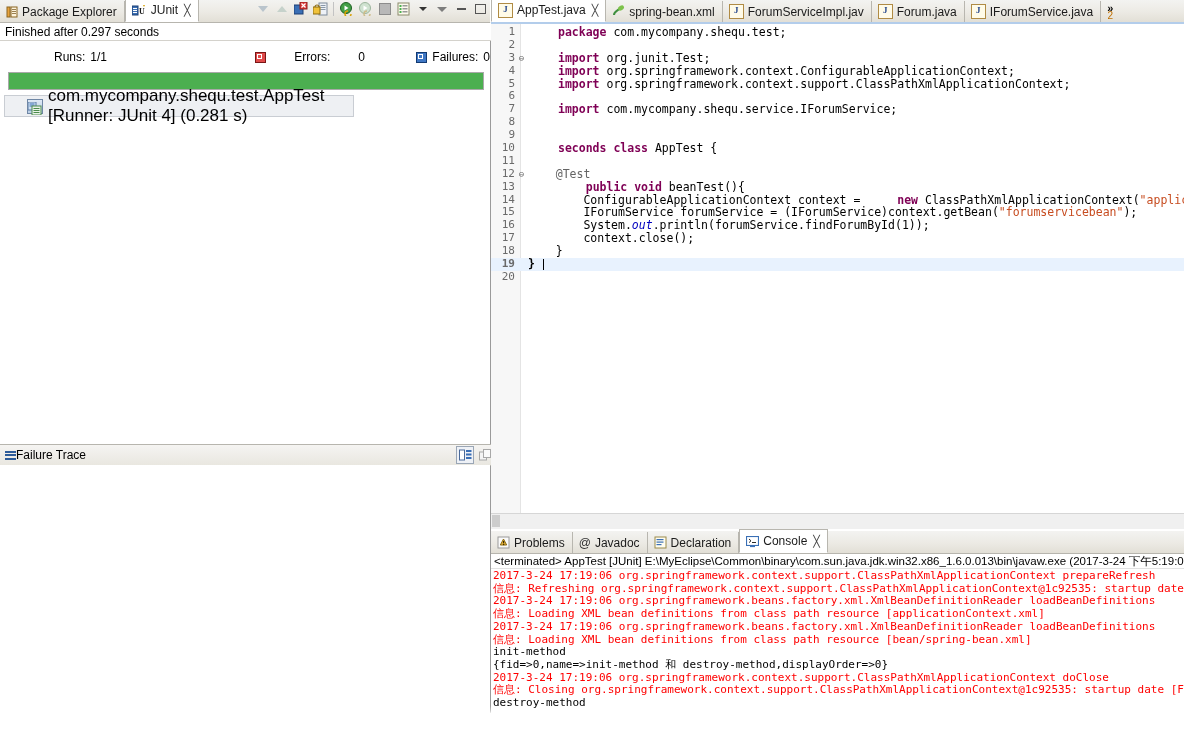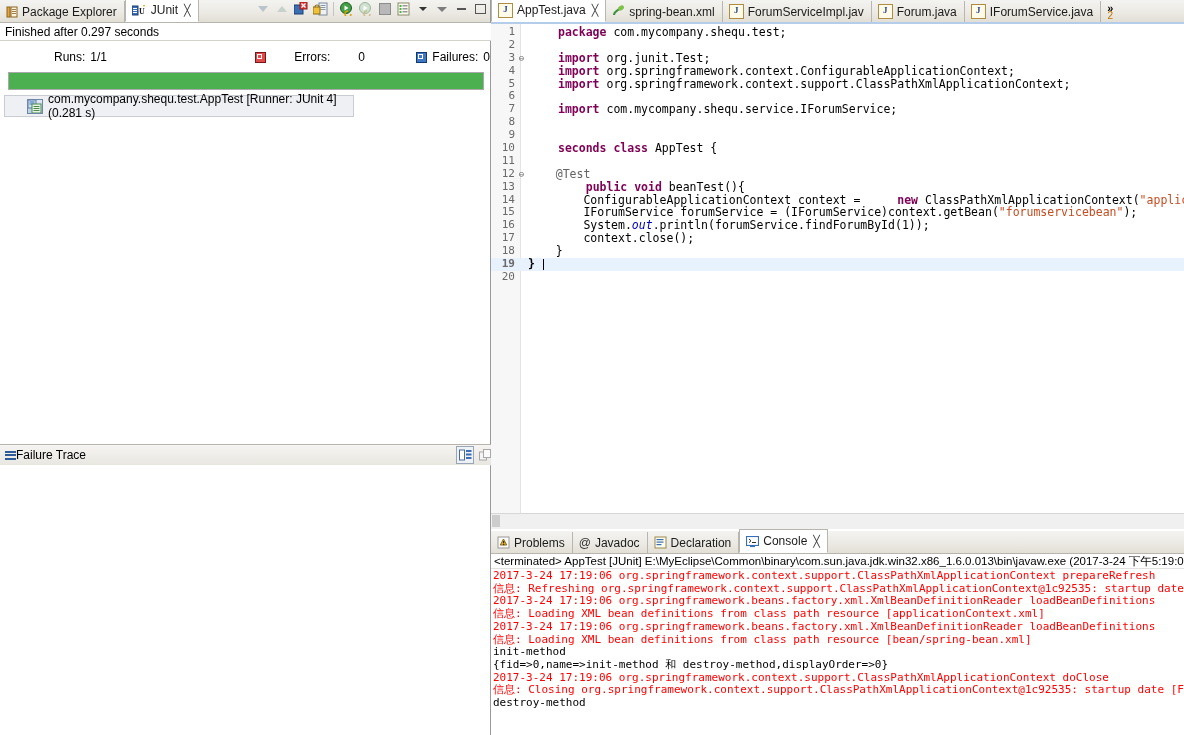--- a/index.html
+++ b/index.html
@@ -47,21 +47,21 @@
     padding-left:5px;
     background: linear-gradient(to bottom,#f5f4f2,#e9e7e0);
     border-bottom:1px solid #b7b5ae;
     font-size:12px;
   }
 
   .toolbtns { position:absolute; right:2px; top:1px; display:flex; align-items:center; gap:3px; }
   .tbtn { width:16px; height:16px; display:inline-flex; align-items:center; justify-content:center; }
 
   
-  #junit-view { left:0; top:0; width:490px; height:735px; border-right:1px solid #9a9a9a; background:#fff; }
+  #junit-view { left:0; top:0; width:490px; height:735px; border-right:1px solid #9a9a9a; background:#fff;border-radius:29px; }
   #junit-tabbar { position:absolute; left:0; top:0; width:490px; }
   #junit-status {
     position:absolute; left:0; top:23px; width:490px; height:17px;
     border-bottom:1px solid #d4d2cc;
     display:flex; align-items:center; padding-left:5px;
     font-size:12px; background:#fff;
   }
   #junit-counts {
     position:absolute; left:0; top:46px; width:490px; height:22px;
     display:flex; align-items:center; font-size:12px;
@@ -70,21 +70,21 @@
   .mini-sq { width:9px; height:9px; border:1px solid #7a1616; background:#e04a4a; display:inline-block; position:relative;}
   .mini-sq.blue { border-color:#123a72; background:#3f77c4; }
   .mini-sq::after{content:"";position:absolute;left:1px;top:1px;width:5px;height:5px;border:1px solid #fff;box-sizing:border-box;}
   #junit-bar-wrap {
     position:absolute; left:8px; top:72px; width:474px; height:16px;
     background:#fff; border:1px solid #a9a9a9;
   }
   #junit-bar { height:100%; background:#4caf50; }
   #junit-tree {
     position:absolute; left:0; top:95px; width:490px; height:345px;
-    background:#fff; font-size:12px;
+    background:#fff; font-size:17px;
   }
   .tree-row {
     display:flex; align-items:center; gap:5px;
     padding:2px 4px 2px 22px; height:16px;
     background:#eef0f3; border:1px solid #c9cdd3; width:322px; box-sizing:content-box;
     margin-left:4px;
   }
   #failure-title {
     position:absolute; left:0; top:444px; width:490px; height:20px;
     border-top:1px solid #b7b5ae;

